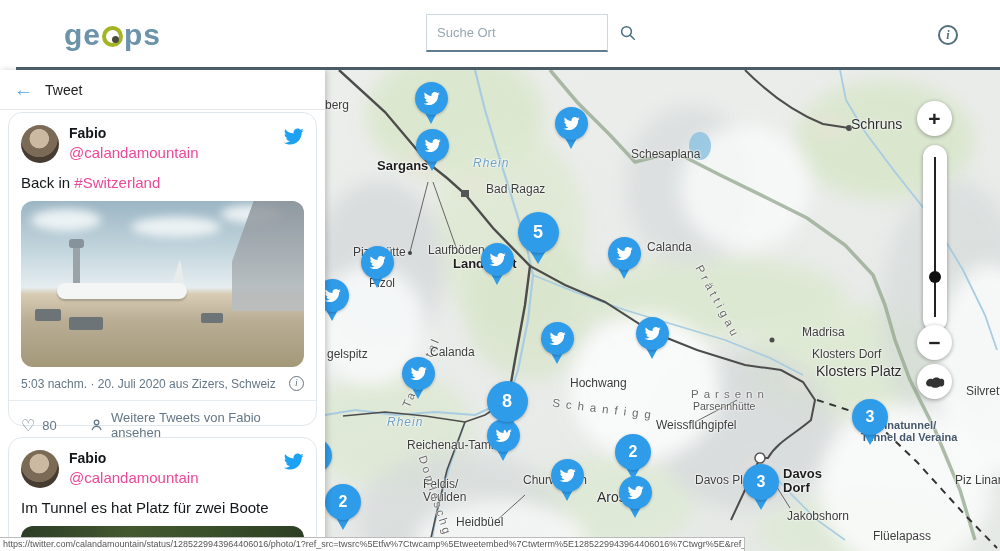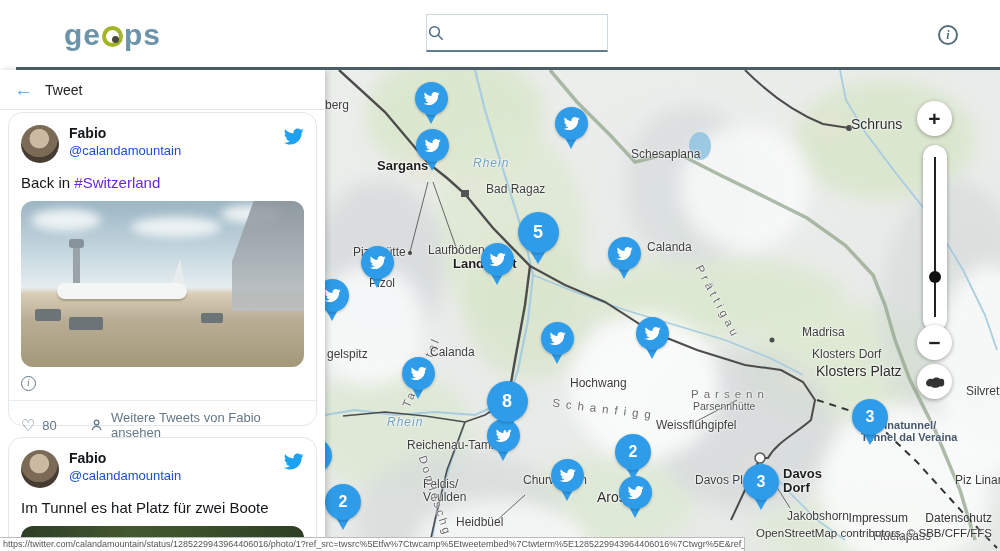--- a/index.html
+++ b/index.html
@@ -34,24 +34,24 @@
   .card { position:absolute; left:8px; width:309px; background:#fff; border:1px solid #e1e8ed;
           border-radius:14px; padding:12px; }
   #card1 { top:42px; height:314px; }
   #card2 { top:367px; height:240px; }
   .tw-head { display:flex; align-items:flex-start; }
   .avatar { width:38px; height:38px; border-radius:50%; flex:none; overflow:hidden;
             background:radial-gradient(circle at 48% 36%, #cbb9a2 0 30%, #7a6a56 32% 58%, #463c31 60%),
             linear-gradient(180deg,#8b9a8b,#5a5246); }
   .tw-names { margin-left:10px; flex:1; }
   .tw-name { font-size:14px; font-weight:bold; color:#14171a; line-height:1.25; }
-  .tw-handle { font-size:13px; color:#1d4ed8; line-height:1.3; }
+  .tw-handle { font-size:15px; color:#ec4899; line-height:1.3; }
   .tw-bird { width:21px; height:21px; flex:none; margin-top:1px; }
   .tw-text { margin-top:11px; font-size:15px; color:#14171a; }
-  .tw-text a { color:#6d28d9; text-decoration:none; }
+  .tw-text a { color:#ec4899; text-decoration:none; }
   .tw-photo { margin-top:10px; height:166px; border-radius:12px; overflow:hidden; position:relative; }
   
   #photo1 { background:linear-gradient(180deg,#9cb6c4 0%,#c3d6de 30%,#e6edf0 52%,#d8cdb4 56%,#b9ae95 72%,#a39878 100%); }
   #photo1 .cloud { position:absolute; background:#f3f7f8; border-radius:50%; filter:blur(5px); opacity:.9; }
   #photo1 .fuselage { position:absolute; left:36px; top:82px; width:130px; height:16px; background:#f4f6f6;
                       border-radius:9px; box-shadow:0 2px 2px rgba(0,0,0,.2); }
   #photo1 .tailfin { position:absolute; left:150px; top:58px; width:0; height:0;
                      border-left:9px solid transparent; border-right:5px solid transparent;
                      border-bottom:28px solid #e8ecec; }
   #photo1 .bridge { position:absolute; right:0; top:0; width:72px; height:110px;
@@ -116,20 +116,21 @@
 
 <div id="app">
 
   <div id="header">
     <div id="logo">
       <span>ge</span>
         <span class="ring"></span>
         <span>ps</span>
     </div>
     <div id="searchbox">
+      <input type="text" placeholder="Suche Ort" style="">
       <svg class="icon-search" viewBox="0 0 24 24">
         <circle cx="10" cy="10" r="6.5" fill="none" stroke="#4a6f82" stroke-width="2"></circle>
         <line x1="15" y1="15" x2="21" y2="21" stroke="#4a6f82" stroke-width="2"></line>
       </svg>
     </div>
     <div id="info-btn">i</div>
   </div>
 
   <div id="sidebar">
     <div id="sidebar-head">
@@ -157,20 +158,21 @@
         <div class="cloud" style="left:200px;top:4px;width:60px;height:18px;"></div>
         <div class="tower"></div>
         <div class="tailfin"></div>
         <div class="fuselage"></div>
         <div class="bridge"></div>
         <div class="veh" style="left:14px;top:108px;width:26px;height:12px;"></div>
         <div class="veh" style="left:48px;top:116px;width:34px;height:13px;"></div>
         <div class="veh" style="left:180px;top:112px;width:22px;height:10px;"></div>
       </div>
       <div class="tw-meta">
+        <span class="mtext">5:03 nachm. · 20. Juli 2020 aus Zizers, Schweiz</span>
         <span class="mini-info">i</span>
       </div>
       <div class="tw-div"></div>
       <div class="tw-actions">
         <span class="heart">♡</span>
         <span class="count">80</span>
         <svg class="icon-person" viewBox="0 0 24 24" fill="none" stroke="#657786" stroke-width="2">
           <circle cx="12" cy="8" r="3.6"></circle>
             <path d="M5 20c1-4 3.8-6 7-6s6 2 7 6"></path>
         </svg>
@@ -443,23 +445,16 @@
         <div class="thumb"></div>
       </div>
       <div class="zbtn" style="left:592px;top:255px;">−</div>
       <div class="zbtn" style="left:592px;top:294px;">
         <svg width="22" height="14" viewBox="0 0 22 14">
           <path d="M2,8 C2.5,5 5.5,3 8.5,4.2 C10.5,2 14,2 16,4 C19,3 21,5.5 20,8 C21,10 18.5,12.3 16,11.2 C13,13.4 9,13.2 7,11.2 C4.5,12.3 2.2,10.5 2,8 Z" fill="#333"></path>
         </svg>
       </div>
     </div>
 
-    <div id="attribution">
-      <div class="links">
-        <span>Impressum</span>
-        <span>Datenschutz</span>
-      </div>
-      <div class="copy">OpenStreetMap contributors, © SBB/CFF/FFS</div>
-    </div>
   </div>
 
   <div id="statusbar">https://twitter.com/calandamountain/status/1285229943964406016/photo/1?ref_src=twsrc%5Etfw%7Ctwcamp%5Etweetembed%7Ctwterm%5E1285229943964406016%7Ctwgr%5E&amp;ref_url=https%3A%2F%2Frail-view.dev.geops.io%2F</div>
 </div>
 
 </body></html>

